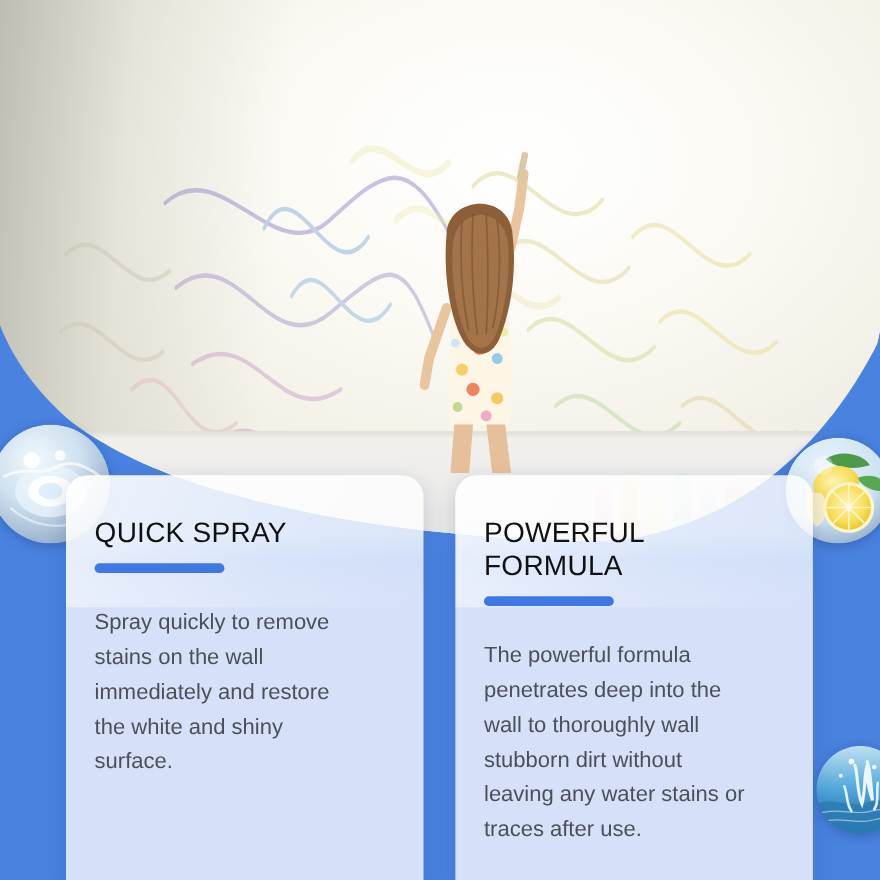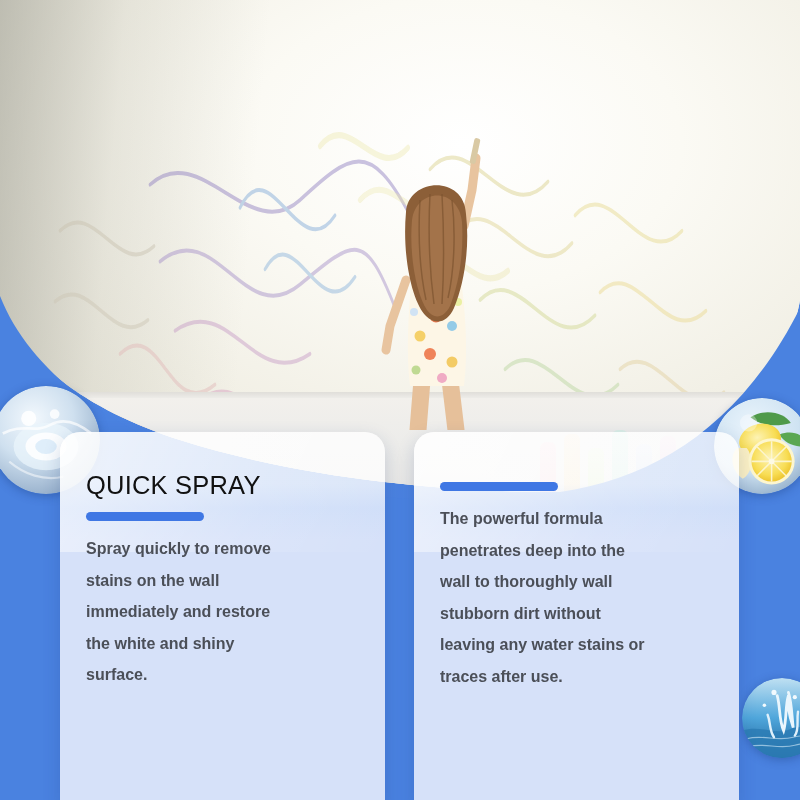--- a/index.html
+++ b/index.html
@@ -123,25 +123,25 @@
   }
   .card-rule {
     position: relative;
     margin-top: 12px;
     width: 118px; height: 9px;
     border-radius: 5px;
     background: #3f77e4;
   }
   .card-body {
     position: relative;
-    margin-top: 12px;
-    font-size: 16px;
+    margin-top: 30px;
+    font-size: 20px;
     line-height: 31.5px;
     color: #4b4f58;
-    font-weight: 700;
+    font-weight: 400;
     white-space: pre-line;
   }
 
   
   .curve-edge {
     position: absolute; inset: 0;
     pointer-events: none;
   }
   .curve-edge svg { width: 100%; height: 100%; display: block; }
 </style>
@@ -342,20 +342,22 @@
     <div class="card-rule"></div>
     <div class="card-body">Spray quickly to remove
 stains on the wall
 immediately and restore
 the white and shiny
 surface.</div>
   </div>
 
   <div class="card" id="card-powerful-formula">
     <div class="card-sheen"></div>
+    <div class="card-title">POWERFUL
+FORMULA</div>
     <div class="card-rule"></div>
     <div class="card-body">The powerful formula
 penetrates deep into the
 wall to thoroughly wall
 stubborn dirt without
 leaving any water stains or
 traces after use.</div>
   </div>
 
 </div>

